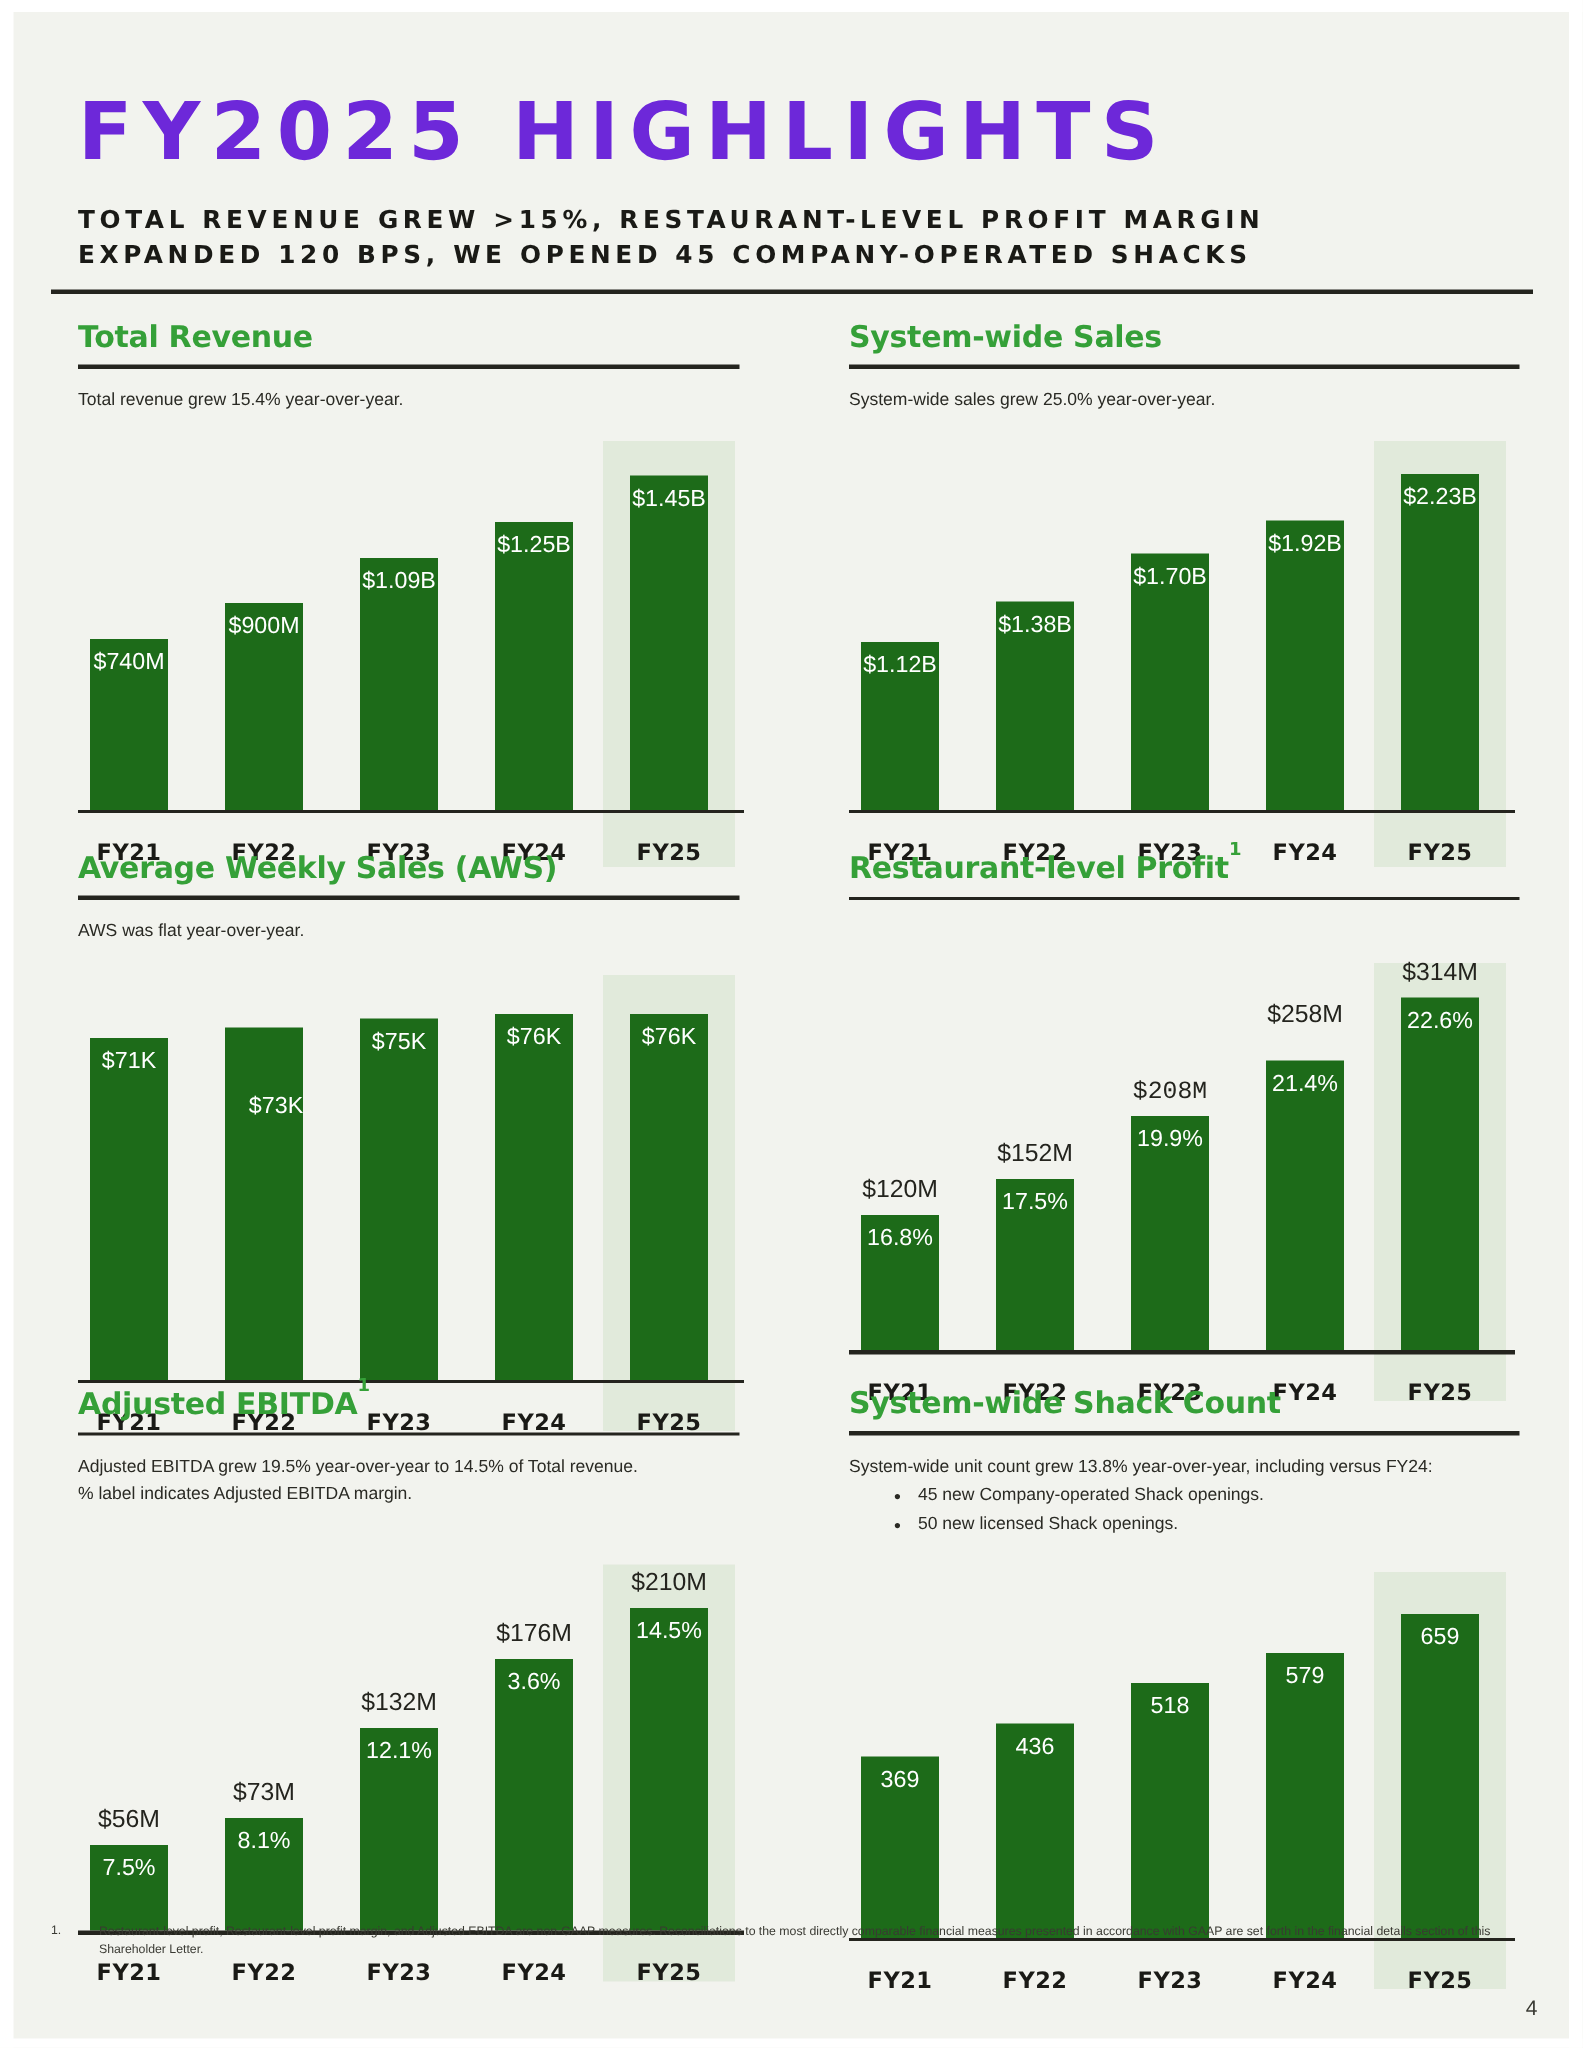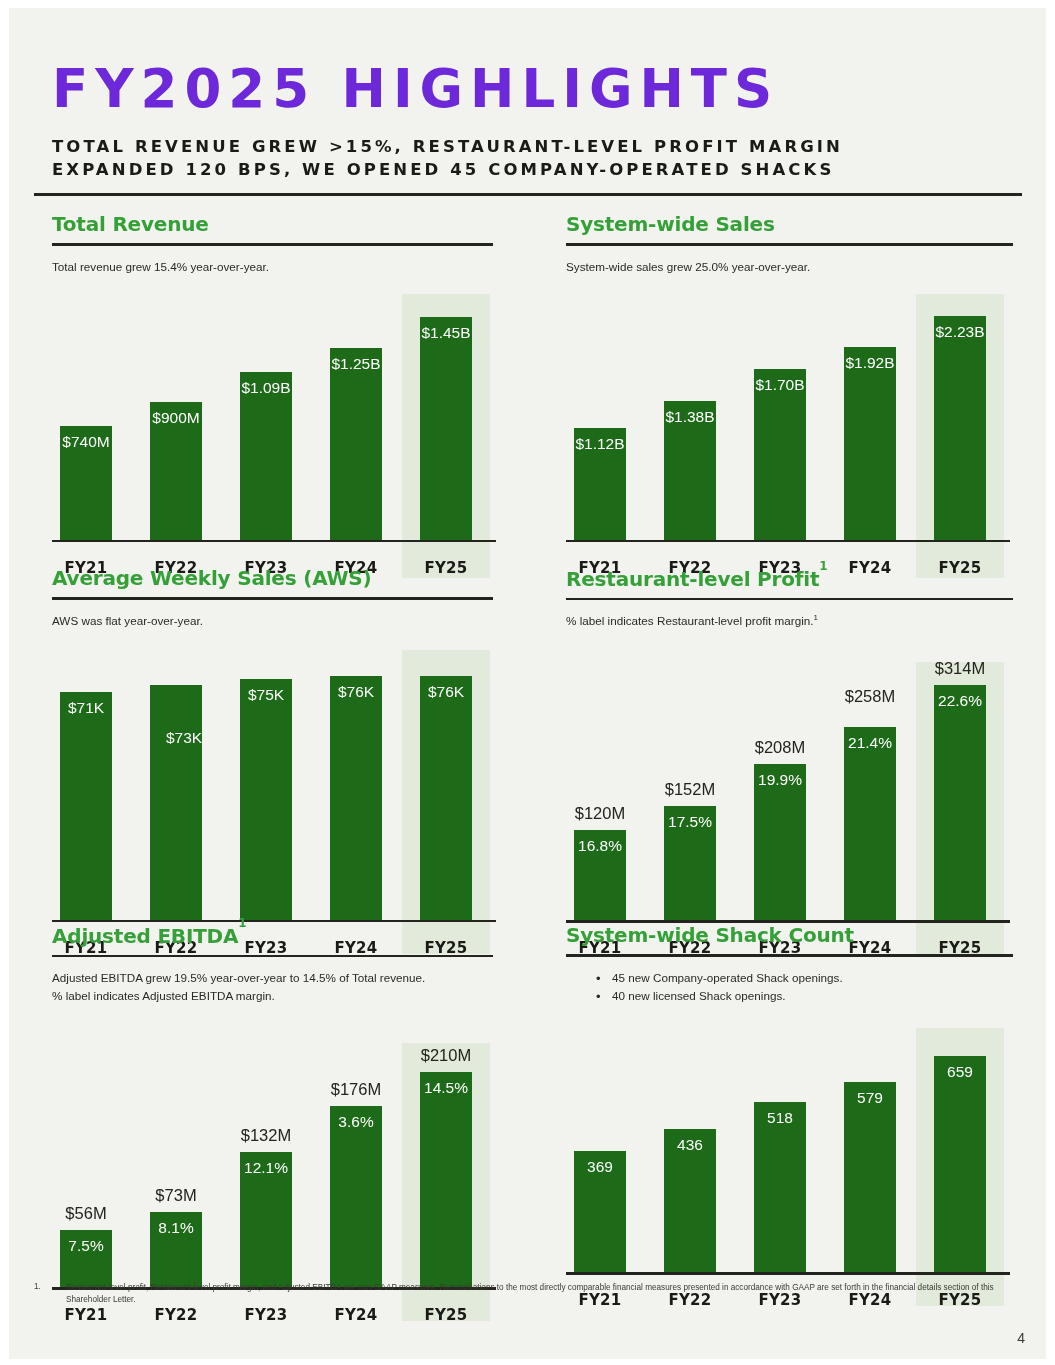--- a/index.html
+++ b/index.html
@@ -189,35 +189,34 @@
             <div class="inlab" style="left: 346px; top: 81px; width: 96px;">$76K</div>
             <div class="xlab" style="left: 348px; top: 337px; width: 92px;">FY25</div>
             <div class="axis" style="left: 0px; top: 318px; width: 444px;"></div>
           </div>
         </div>
       </div>
       <div class="panel" style="left: 566px; top: 568px; width: 447px;">
         <div class="p-title">Restaurant-level Profit<sup>1</sup></div>
         <div class="p-rule"></div>
         <div class="p-desc">
-          <div>% label indicates Restaurant-level profit margin.<sup>1</sup></div>
         </div>
         <div style="position: relative; width: 447px; height: 366px; margin-top: 2px;">
           <div class="chart" style="top: -30px; width: 447px; height: 378px; position: absolute;">
             <div class="hiband" style="left: 350px; top: 60px; width: 88px; height: 292px;"></div>
             <div class="bar" style="left: 8px; top: 228px; width: 52px; height: 90px;"></div>
             <div class="toplab" style="left: -18px; top: 202px; width: 104px;">$120M</div>
             <div class="inlab" style="left: -6px; top: 235px; width: 80px;">16.8%</div>
             <div class="xlab" style="left: -12px; top: 337px; width: 92px;">FY21</div>
             <div class="bar" style="left: 98px; top: 204px; width: 52px; height: 114px;"></div>
             <div class="toplab" style="left: 72px; top: 178px; width: 104px;">$152M</div>
             <div class="inlab" style="left: 84px; top: 211px; width: 80px;">17.5%</div>
             <div class="xlab" style="left: 78px; top: 337px; width: 92px;">FY22</div>
             <div class="bar" style="left: 188px; top: 162px; width: 52px; height: 156px;"></div>
-            <div class="toplab" style="left: 162px; top: 136px; width: 104px;">$208M</div>
+            <div class="toplab" style="left: 162px; top: 136px; width: 104px; font-family: Liberation Mono, monospace;">$208M</div>
             <div class="inlab" style="left: 174px; top: 169px; width: 80px;">19.9%</div>
             <div class="xlab" style="left: 168px; top: 337px; width: 92px;">FY23</div>
             <div class="bar" style="left: 278px; top: 125px; width: 52px; height: 193px;"></div>
             <div class="toplab" style="left: 252px; top: 85px; width: 104px;">$258M</div>
             <div class="inlab" style="left: 264px; top: 132px; width: 80px;">21.4%</div>
             <div class="xlab" style="left: 258px; top: 337px; width: 92px;">FY24</div>
             <div class="bar" style="left: 368px; top: 83px; width: 52px; height: 235px;"></div>
             <div class="toplab" style="left: 342px; top: 57px; width: 104px;">$314M</div>
             <div class="inlab" style="left: 354px; top: 90px; width: 80px;">22.6%</div>
             <div class="xlab" style="left: 348px; top: 337px; width: 92px;">FY25</div>
@@ -256,23 +255,24 @@
             <div class="inlab" style="left: 354px; top: 102px; width: 80px;">14.5%</div>
             <div class="xlab" style="left: 348px; top: 329px; width: 92px;">FY25</div>
             <div class="axis" style="left: 0px; top: 310px; width: 444px;"></div>
           </div>
         </div>
       </div>
       <div class="panel" style="left: 566px; top: 925px; width: 447px;">
         <div class="p-title">System-wide Shack Count</div>
         <div class="p-rule"></div>
         <div class="p-desc">
+          <div>System-wide unit count grew 13.8% year-over-year, including versus FY24:</div>
           <ul class="bullets">
             <li>45 new Company-operated Shack openings.</li>
-            <li>40 new licensed Shack openings.</li>
+            <li>50 new licensed Shack openings.</li>
           </ul>
         </div>
         <div style="position: relative; width: 447px; height: 358px; margin-top: 2px;">
           <div class="chart" style="top: -46px; width: 447px; height: 370px; position: absolute;">
             <div class="hiband" style="left: 350px; top: 66px; width: 88px; height: 278px;"></div>
             <div class="bar" style="left: 8px; top: 189px; width: 52px; height: 121px;"></div>
             <div class="inlab" style="left: -14px; top: 196px; width: 96px;">369</div>
             <div class="xlab" style="left: -12px; top: 329px; width: 92px;">FY21</div>
             <div class="bar" style="left: 98px; top: 167px; width: 52px; height: 143px;"></div>
             <div class="inlab" style="left: 76px; top: 174px; width: 96px;">436</div>

